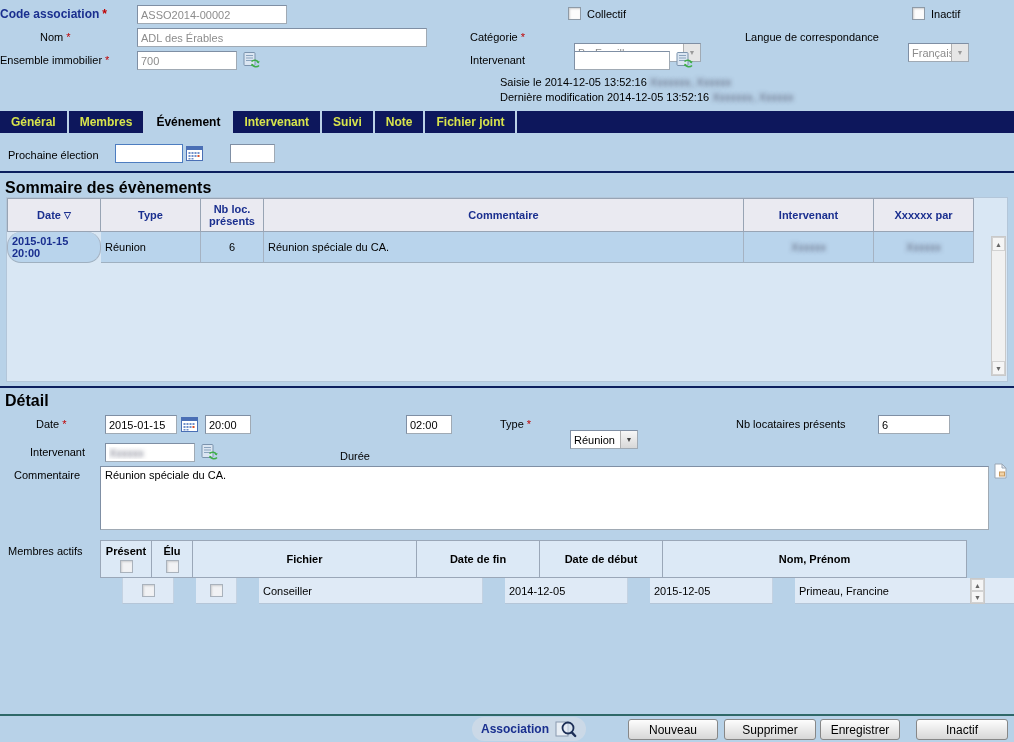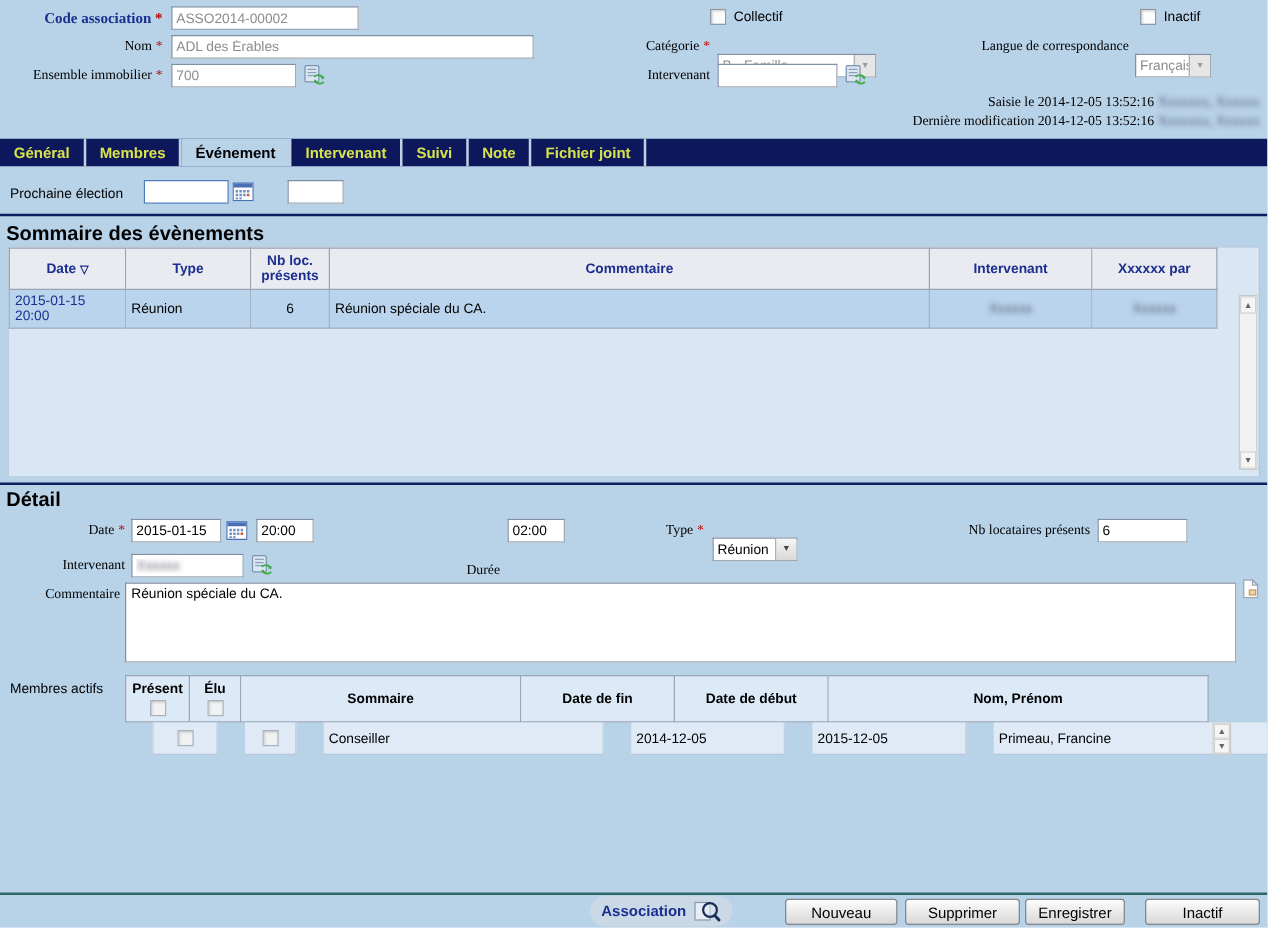--- a/index.html
+++ b/index.html
@@ -1,19 +1,19 @@
 <!DOCTYPE html>
 <html><head>
 <meta charset="utf-8">
 <style>
   html,body{margin:0;padding:0;}
   #app{position:relative;width:1014px;height:742px;background:#b8d2e8;font-family:"Liberation Sans",sans-serif;font-size:11px;color:#000;overflow:hidden;}
   .abs{position:absolute;}
   .lbl{position:absolute;line-height:13px;white-space:nowrap;}
-  .r{text-align:right;font-family:Liberation Serif, serif;}
+  .r{text-align:left;}
   .strong{color:#1a2f8f;font-weight:bold;font-size:12px;}
   .req{color:#c00000;margin-left:3px;}
   .inp{position:absolute;height:19px;box-sizing:border-box;background:#fff;border:1px solid #a0aab4;border-top-color:#7f8fa4;border-left-color:#7f8fa4;font-family:"Liberation Sans",sans-serif;font-size:11px;padding:0 3px;color:#000;}
   .inp.dis{color:#8c8c8c;}
   .inp.blue{border:1px solid #4d7dc0;}
   .sel{position:absolute;height:19px;box-sizing:border-box;background:#fff;border:1px solid #a0aab4;border-top-color:#7f8fa4;border-left-color:#7f8fa4;display:flex;align-items:center;margin-top:15px;}
   .sel-text{flex:1;padding:0 3px;white-space:nowrap;overflow:hidden;}
   .sel.dis .sel-text{color:#8c8c8c;}
   .sel-btn{width:16px;height:100%;display:flex;align-items:center;justify-content:center;font-size:7px;color:#444;background:linear-gradient(#f7f7f7,#d8d8d8);border-left:1px solid #b0b0b0;}
   .sel.dis .sel-btn{color:#9a9a9a;background:#e6e6e6;}
@@ -24,21 +24,21 @@
   .tab.active{background:#b8d2e8;color:#000;}
   .hline{position:absolute;left:0;width:1014px;height:2px;background:#0c1f5e;}
   .sect{position:absolute;font-size:16px;font-weight:bold;color:#000;}
   .listbox{position:absolute;left:6px;top:197px;width:1002px;height:185px;background:#d9e7f4;border:1px solid #b3c6d9;box-sizing:border-box;}
   .trow{position:absolute;left:0;display:flex;}
   .hc{box-sizing:border-box;height:34px;background:#eaeaf1;border-right:1px solid #98a4b4;border-bottom:1px solid #98a4b4;border-top:1px solid #98a4b4;color:#1a2f8f;font-weight:bold;display:flex;align-items:center;justify-content:center;text-align:center;line-height:12px;padding:0 2px;}
   .hc:first-child{border-left:1px solid #98a4b4;}
   .dc{box-sizing:border-box;height:31px;background:#b9d4ec;border-right:1px solid #a5b2c2;border-bottom:1px solid #9fb0c0;display:flex;align-items:center;padding:0 4px;line-height:12px;}
   .dc:first-child{border-left:1px solid #a5b2c2;}
   .dc.center{justify-content:center;}
-  .datecell{color:#1a2f8f;font-weight:normal;}
+  .datecell{color:#1a2f8f;font-weight:bold;border-radius:14px;}
   .sort{font-size:9px;color:#1a2f8f;margin-left:3px;}
   .vscroll{position:absolute;width:15px;background:#f1f1f1;border:1px solid #c9c9c9;box-sizing:border-box;display:flex;flex-direction:column;}
   .sbtn{height:14px;background:#f5f5f5;border:1px solid #d2d2d2;box-sizing:border-box;display:flex;align-items:center;justify-content:center;font-size:7px;color:#666;}
   .strack{flex:1;}
   .ta{position:absolute;box-sizing:border-box;background:#fff;border:1px solid #a0aab4;border-top-color:#7f8fa4;border-left-color:#7f8fa4;font-family:"Liberation Sans",sans-serif;font-size:11px;padding:2px 4px;resize:none;}
   .mhc{box-sizing:border-box;height:38px;background:#dce9f6;border-right:1px solid #9aa7b8;border-bottom:1px solid #9aa7b8;border-top:1px solid #9aa7b8;font-weight:bold;display:flex;flex-direction:column;align-items:center;justify-content:center;gap:3px;line-height:12px;}
   .mhc:first-child{border-left:1px solid #9aa7b8;}
   .mhc .mchk{position:static;}
   .mdc{box-sizing:border-box;height:26px;background:#dfeaf6;border-right:1px solid #c3d2e2;border-bottom:1px solid #b5c6d8;display:flex;align-items:center;padding:0 4px;margin-left:22px;}
   .mdc:first-child{border-left:1px solid #c3d2e2;}
@@ -243,21 +243,21 @@
     <div class="trow" style="top:0px;position:relative;">
       <div class="mhc" style="width:52px;">
           <span>Présent</span>
           <input type="checkbox" class="mchk" style="">
         </div>
       <div class="mhc" style="width:41px;">
           <span>Élu</span>
           <input type="checkbox" class="mchk" style="">
         </div>
       <div class="mhc" style="width:224px;">
-          <span>Sommaire</span>
+          <span>Fichier</span>
         </div>
       <div class="mhc" style="width:123px;">
           <span>Date de fin</span>
         </div>
       <div class="mhc" style="width:123px;">
           <span>Date de début</span>
         </div>
       <div class="mhc" style="width:304px;">
           <span>Nom, Prénom</span>
         </div>

